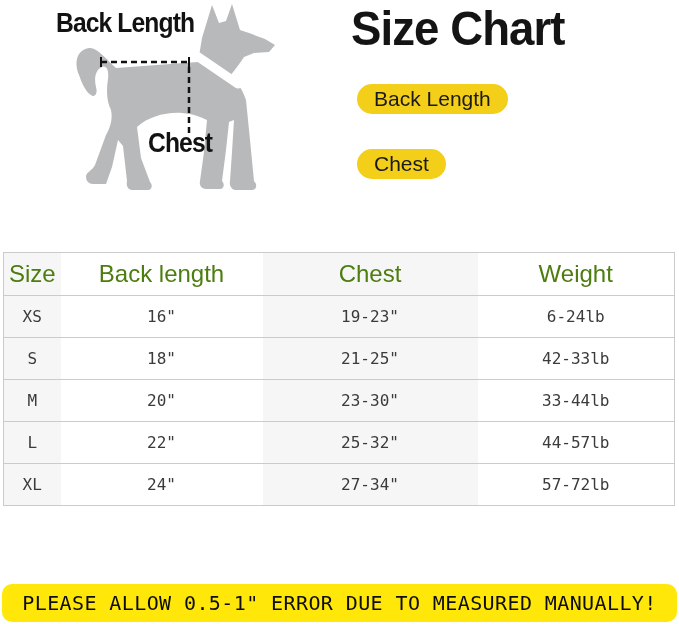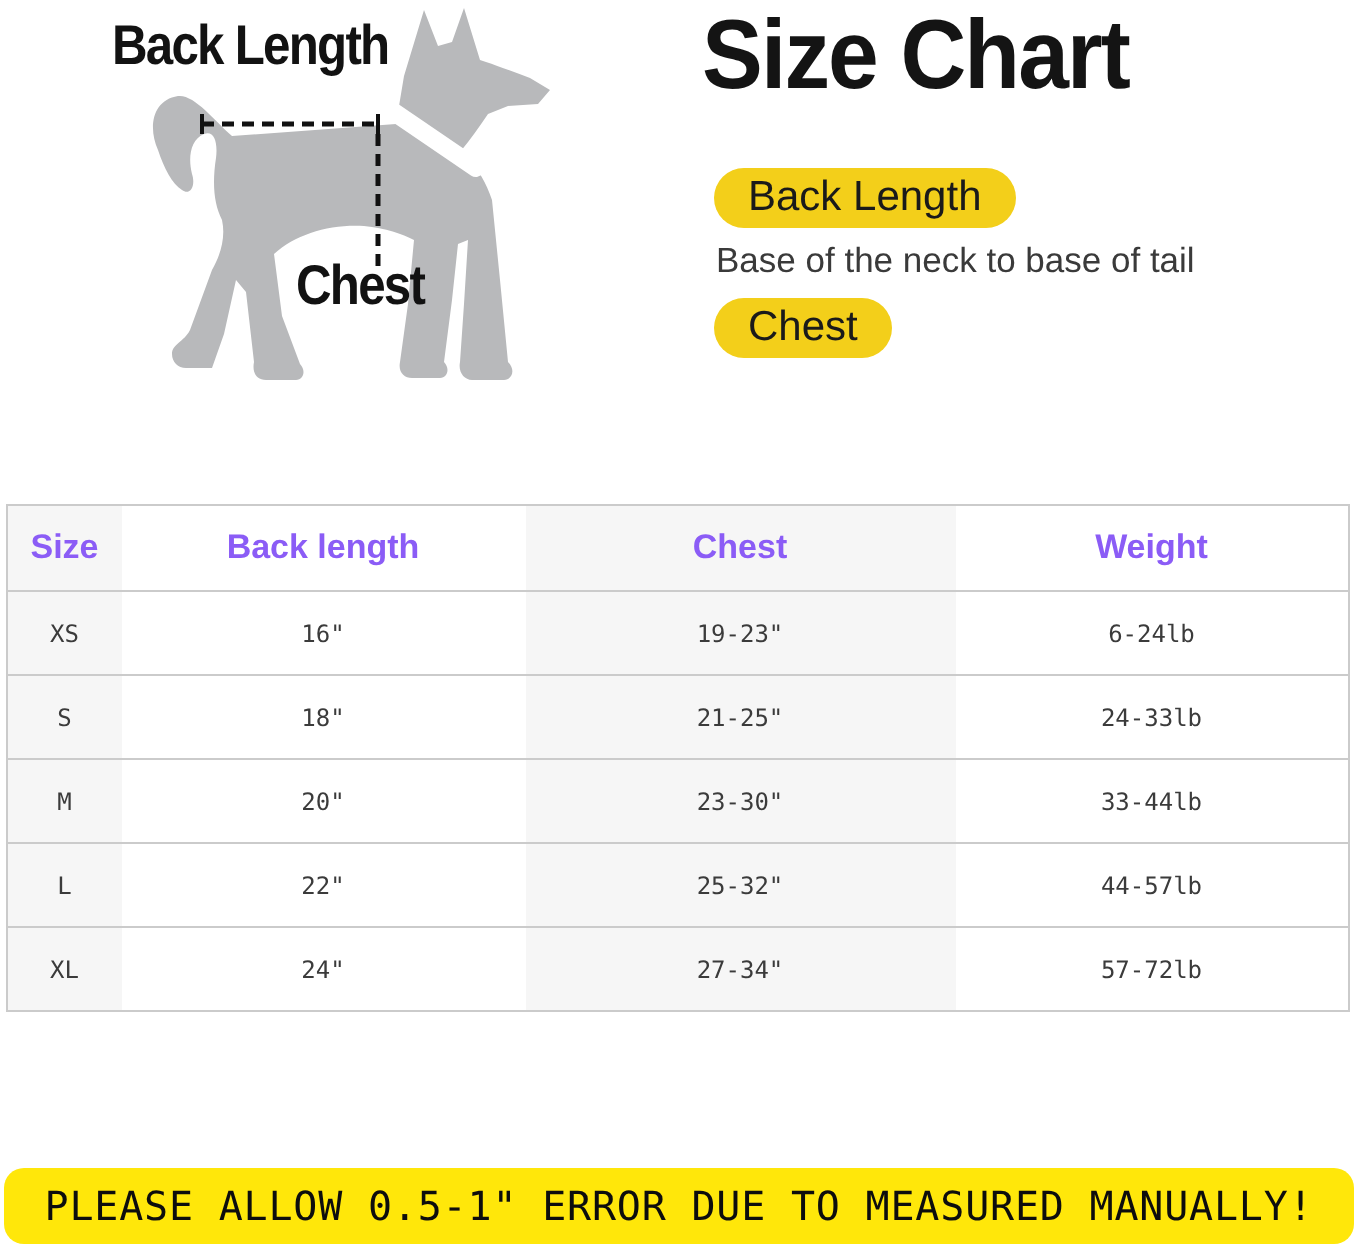--- a/index.html
+++ b/index.html
@@ -81,27 +81,27 @@
     border-top: 1px solid #cbcbcb;
     border-bottom: 1px solid #cbcbcb;
     text-align: center;
     vertical-align: middle;
     padding: 0;
   }
   table.size-table { border: 1px solid #cbcbcb; }
   table.size-table thead tr { height: 43px; }
   table.size-table tbody tr { height: 42px; }
   table.size-table th {
-    font-size: 17px;
-    font-weight: bold;
-    color: #8b5cf6;
+    font-size: 24px;
+    font-weight: normal;
+    color: #4d7c0f;
     font-family: "Liberation Sans", sans-serif;
   }
   table.size-table td {
-    font-size: 12px;
+    font-size: 16px;
     color: #3b3b3b;
     font-family: "DejaVu Sans Mono", monospace;
   }
   table.size-table th:nth-child(1),
   table.size-table td:nth-child(1),
   table.size-table th:nth-child(3),
   table.size-table td:nth-child(3) { background: #f6f6f6; }
 
   
   .notice-banner {
@@ -167,21 +167,20 @@
     <path d="M134,54 L178,84" stroke="#ffffff" stroke-width="9" fill="none" stroke-linecap="round"></path>
     <path d="M41,62 H129" stroke="#111111" stroke-width="2.5" fill="none" stroke-dasharray="6,4"></path>
     <path d="M41,57 V67 M129,57 V67" stroke="#111111" stroke-width="2" fill="none"></path>
     <path d="M129,67 V133" stroke="#111111" stroke-width="2.5" fill="none" stroke-dasharray="6,4"></path>
   </svg>
   <div class="measure-label back">Back Length</div>
   <div class="measure-label chest">Chest</div>
 
   <div class="title">Size Chart</div>
   <div class="pill first">Back Length</div>
-  <div class="measure-desc first">Base of the neck to base of tail</div>
   <div class="pill second">Chest</div>
 
   <table class="size-table">
     <colgroup>
       <col style="width:57px">
         <col style="width:202px">
         <col style="width:215px">
         <col style="width:197px">
     </colgroup>
     <thead>
@@ -196,21 +195,21 @@
       <tr>
         <td>XS</td>
         <td>16"</td>
         <td>19-23"</td>
         <td>6-24lb</td>
       </tr>
       <tr>
         <td>S</td>
         <td>18"</td>
         <td>21-25"</td>
-        <td>24-33lb</td>
+        <td>42-33lb</td>
       </tr>
       <tr>
         <td>M</td>
         <td>20"</td>
         <td>23-30"</td>
         <td>33-44lb</td>
       </tr>
       <tr>
         <td>L</td>
         <td>22"</td>

